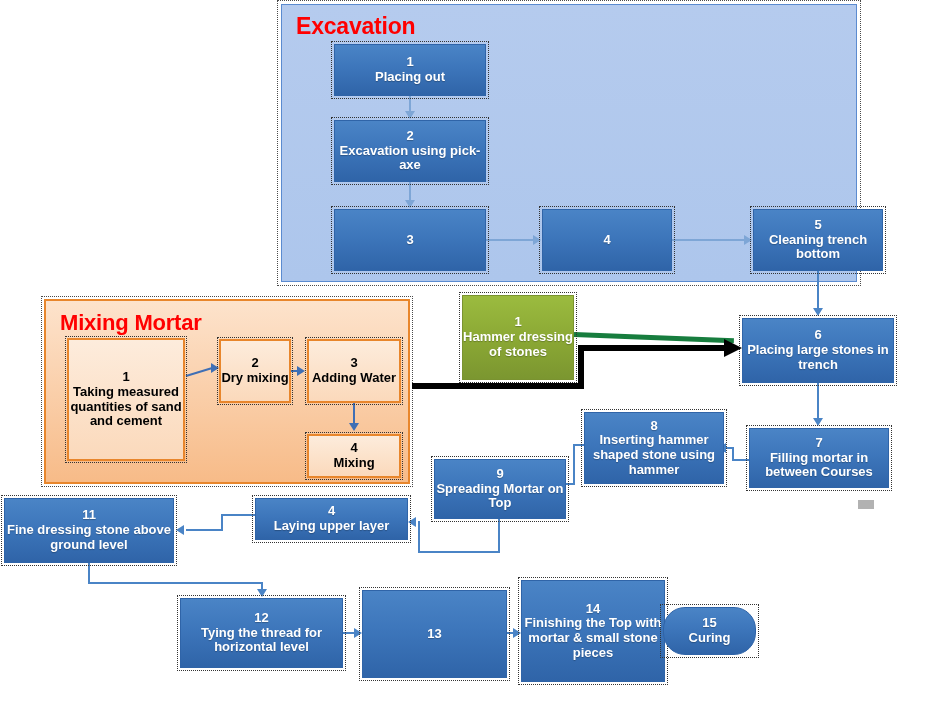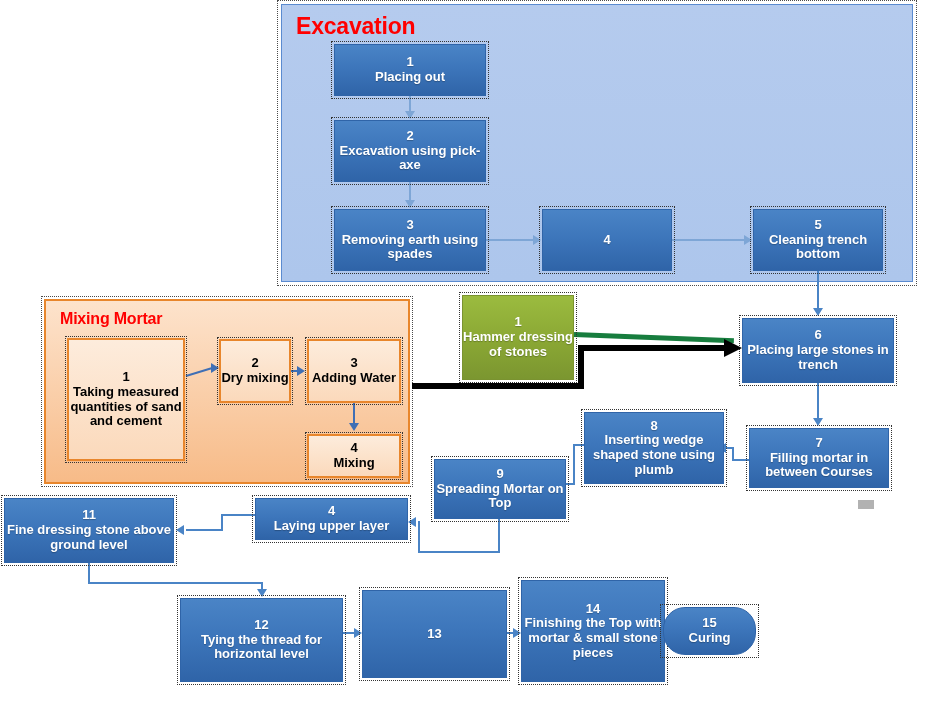--- a/index.html
+++ b/index.html
@@ -16,38 +16,38 @@
   }
 
   
   .panel{position:absolute;box-sizing:border-box;}
   .panel .sel{
     position:absolute;inset:-5px;
     border:1px dotted #4a4a4a;
     pointer-events:none;
   }
   #panel-excavation{
-    left:281px;top:4px;width:632px;height:278px;
+    left:281px;top:4px;width:576px;height:278px;
     background:linear-gradient(180deg,#b5cbee 0%,#adc6ec 100%);
     border:1px solid #5b8bd0;
   }
   #panel-mortar{
     left:44px;top:299px;width:366px;height:185px;
     background:linear-gradient(180deg,#fde3cc 0%,#f7bb88 100%);
     border:2px solid #e8862c;
   }
   .panel-title{
     position:absolute;
     color:#ff0000;
     font-weight:bold;
     letter-spacing:-0.2px;
     white-space:nowrap;
   }
   #title-excavation{left:14px;top:8px;font-size:23px;}
-  #title-mortar{left:14px;top:9px;font-size:16px;}
+  #title-mortar{left:14px;top:9px;font-size:22px;}
 
   
   .box{
     position:absolute;
     box-sizing:border-box;
     display:flex;
     flex-direction:column;
     align-items:center;
     justify-content:center;
     text-align:center;
@@ -89,21 +89,21 @@
   #box2 {left:334px;top:120px;width:152px;height:62px;}
   #box3 {left:334px;top:209px;width:152px;height:62px;}
   #box4 {left:542px;top:209px;width:130px;height:62px;}
   #box5 {left:753px;top:209px;width:130px;height:62px;}
   #box6 {left:742px;top:318px;width:152px;height:65px;}
   #box7 {left:749px;top:428px;width:140px;height:60px;}
   #box8 {left:584px;top:412px;width:140px;height:72px;}
   #box9 {left:434px;top:459px;width:132px;height:60px;}
   #box10{left:255px;top:498px;width:153px;height:42px;}
   #box11{left:4px;  top:498px;width:170px;height:65px;}
-  #box12{left:180px;top:598px;width:163px;height:84px;}
+  #box12{left:180px;top:598px;width:163px;height:70px;}
   #box13{left:362px;top:590px;width:145px;height:88px;}
   #box14{left:521px;top:580px;width:144px;height:102px;}
   #box15{left:663px;top:607px;width:93px;height:48px;border-radius:22px;}
 
   #green1{left:462px;top:295px;width:112px;height:85px;}
 
   #mbox1{left:67px; top:338px;width:118px;height:123px;}
   #mbox2{left:219px;top:339px;width:72px; height:64px;}
   #mbox3{left:307px;top:339px;width:94px; height:64px;}
   #mbox4{left:307px;top:434px;width:94px; height:44px;}
@@ -159,21 +159,20 @@
     <span class="lbl">Placing out</span>
   </div>
   <div class="box blue" id="box2">
     <div class="sel"></div>
     <span class="num">2</span>
     <span class="lbl">Excavation using pick-axe</span>
   </div>
   <div class="box blue" id="box3">
     <div class="sel"></div>
     <span class="num">3</span>
-    <span class="lbl">Removing earth using spades</span>
   </div>
   <div class="box blue" id="box4">
     <div class="sel"></div>
     <span class="num">4</span>
   </div>
   <div class="box blue" id="box5">
     <div class="sel"></div>
     <span class="num">5</span>
     <span class="lbl">Cleaning trench bottom</span>
   </div>
@@ -244,21 +243,21 @@
   <div id="handle-box7"></div>
 
   <div class="conn conn-h" style="left:732px;top:459px;width:19px;"></div>
   <div class="conn conn-v" style="left:732px;top:447px;height:14px;"></div>
   <div class="conn conn-h" style="left:726px;top:447px;width:8px;"></div>
   <div class="arrow a-left" style="left:718px;top:443px;"></div>
 
   <div class="box blue" id="box8">
     <div class="sel"></div>
     <span class="num">8</span>
-    <span class="lbl">Inserting wedge shaped  stone using plumb</span>
+    <span class="lbl">Inserting hammer shaped  stone using hammer</span>
   </div>
 
   <div class="conn conn-v" style="left:573px;top:444px;height:39px;"></div>
   <div class="conn conn-h" style="left:573px;top:444px;width:13px;"></div>
   <div class="conn conn-h" style="left:566px;top:483px;width:9px;"></div>
   <div class="arrow a-left" style="left:558px;top:479px;"></div>
 
   <div class="box blue" id="box9">
     <div class="sel"></div>
     <span class="num">9</span>

